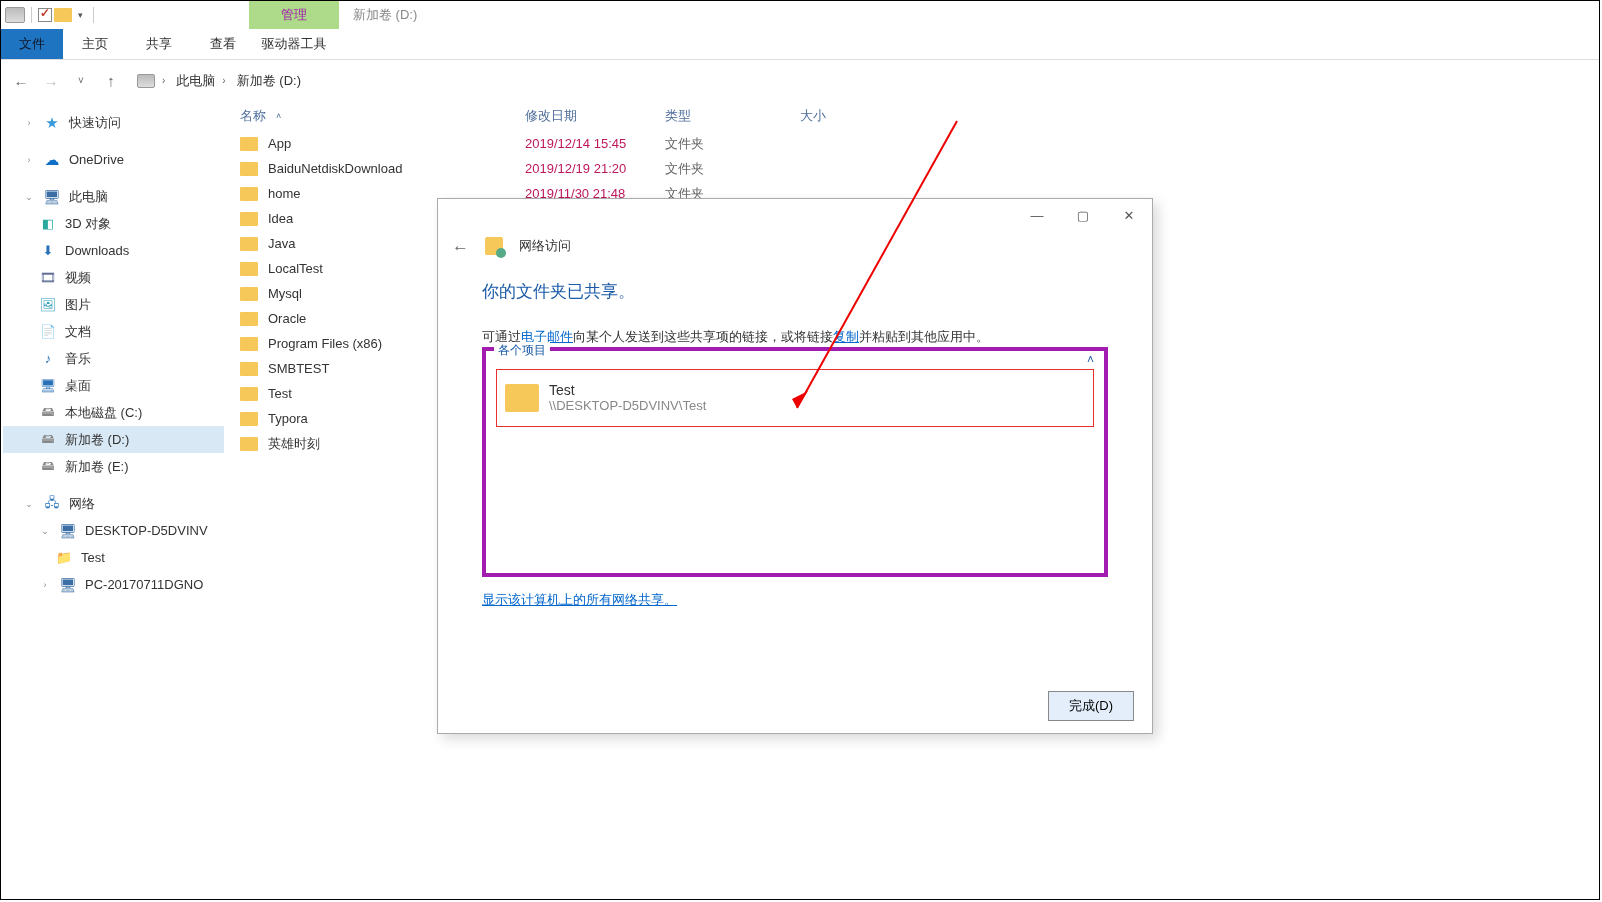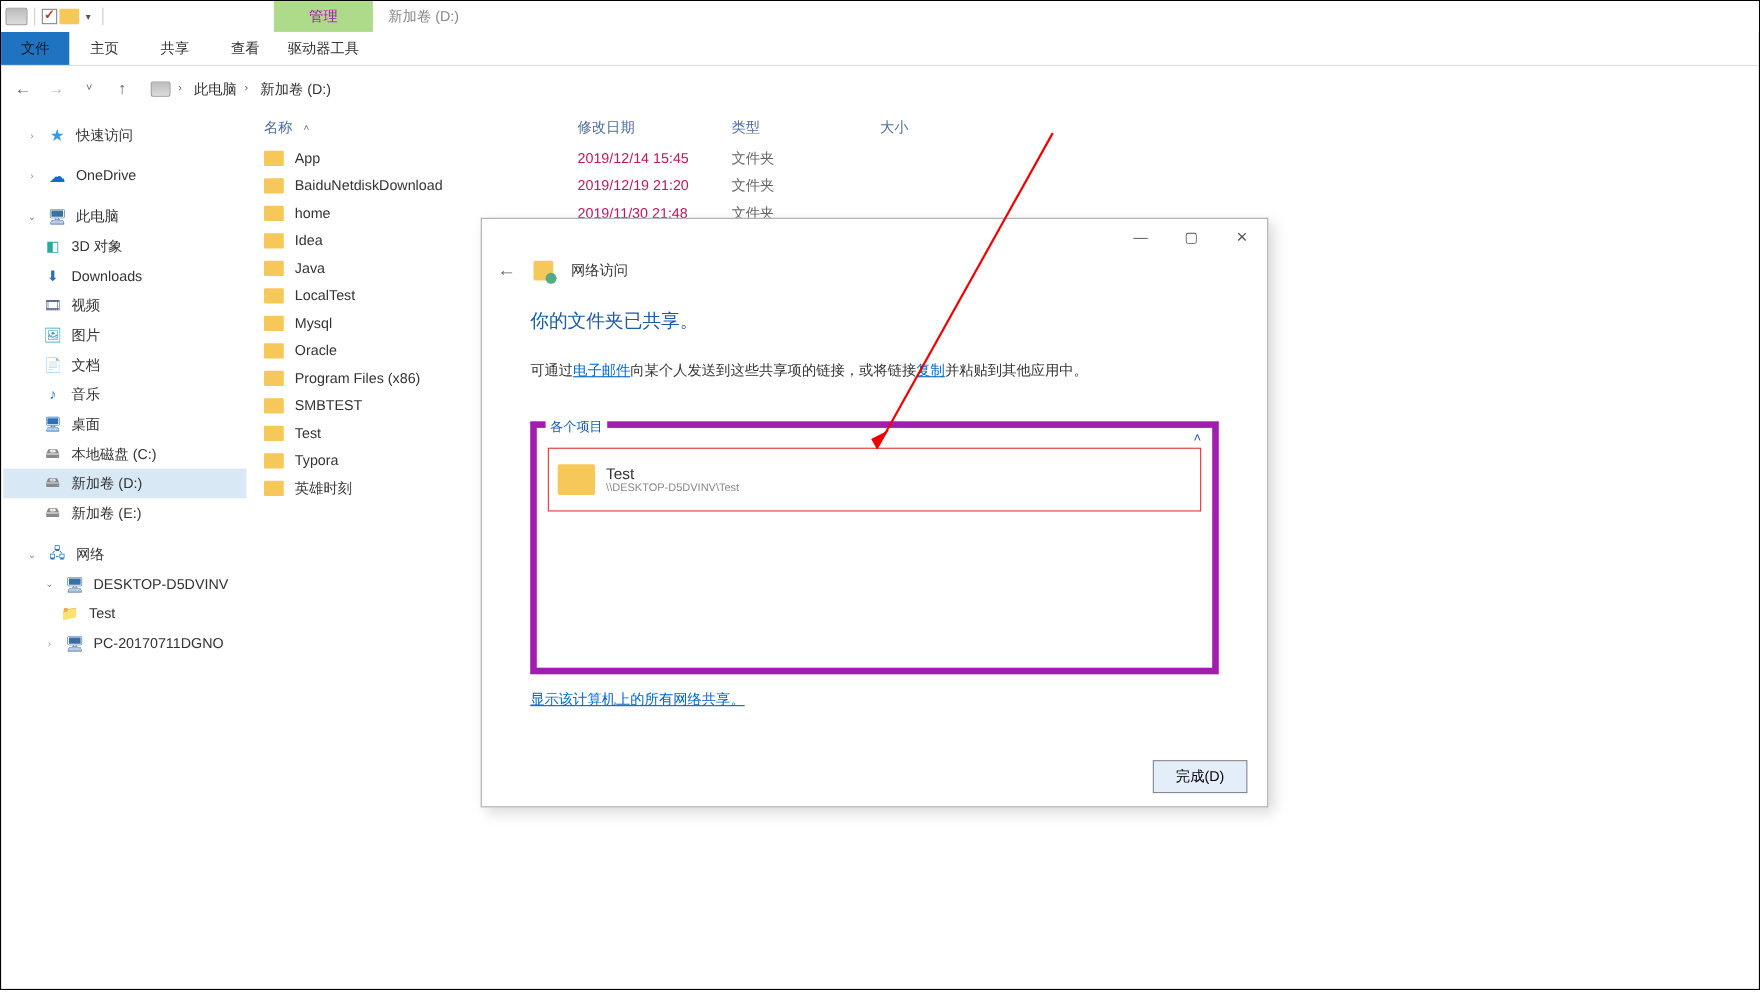--- a/index.html
+++ b/index.html
@@ -64,29 +64,29 @@
 
 .dialog { position:absolute; left:436px; top:197px; width:716px; height:536px; background:#fff; border:1px solid #aaa; box-shadow:5px 5px 12px rgba(0,0,0,0.15);}
 .dlg-titlebar { height:33px; display:flex; justify-content:flex-end; align-items:center;}
 .dlg-titlebar .btn{ width:46px; height:30px; display:flex; align-items:center; justify-content:center; color:#555; font-size:13px;}
 .dlg-header { display:flex; align-items:center; gap:16px; padding:4px 14px 24px 14px;}
 .dlg-header .back{font-size:17px; color:#666;}
 .dlg-header .net-ico{ width:18px; height:18px; background:#f6c85a; border-radius:2px; position:relative;}
 .dlg-header .net-ico:after{content:""; position:absolute; right:-3px; bottom:-3px; width:10px;height:10px; background:#5a8; border-radius:50%;}
 .dlg-body { padding:0 44px;}
 .dlg-h1 { color:#1a5aa8; font-size:17px; font-weight:normal; margin-bottom:24px;}
-.dlg-p { color:#333; margin-bottom:36px; line-height:1.5;}
+.dlg-p { color:#333; line-height:1.5;}
 .dlg-p a{ color:#0066cc; text-decoration:underline;}
-.items-fieldset { border:6px solid #a21caf; position:relative; height:230px;}
+.items-fieldset { border:4px solid #a21caf; position:relative; height:230px;}
 .items-fieldset .legend{ position:absolute; top:-9px; left:8px; background:#fff; padding:0 4px; color:#1a5aa8; font-size:12px;}
 .items-fieldset .chev{ position:absolute; top:2px; right:10px; color:#1a5aa8; font-size:12px;}
 .item-box { margin:18px 10px 0 10px; border:1px solid #e93030; height:58px; display:flex; align-items:center; gap:10px; padding:0 8px;}
 .item-box .fico{ width:34px; height:28px; background:#f6c85a; border-radius:2px;}
 .item-box .txt .n{color:#333; font-size:14px;}
-.item-box .txt .p{color:#888; font-size:10px;}
+.item-box .txt .p{color:#888; font-size:13px;}
 .show-all-link { display:inline-block; margin-top:14px; color:#0066cc; text-decoration:underline;}
 .dlg-footer { position:absolute; bottom:12px; right:18px;}
 .dlg-footer button{ border:1px solid #888; background:#e3eefa; padding:5px 20px; font-family:Liberation Sans, sans-serif; font-size:13px;}
 
 
 .annotation-arrow{ position:absolute; left:781px; top:112px; pointer-events:none;}
 
 
 .ico-star{color:#3a9bdc; font-size:15px;}
 .ico-cloud{color:#0f6ec7; font-size:15px;}

